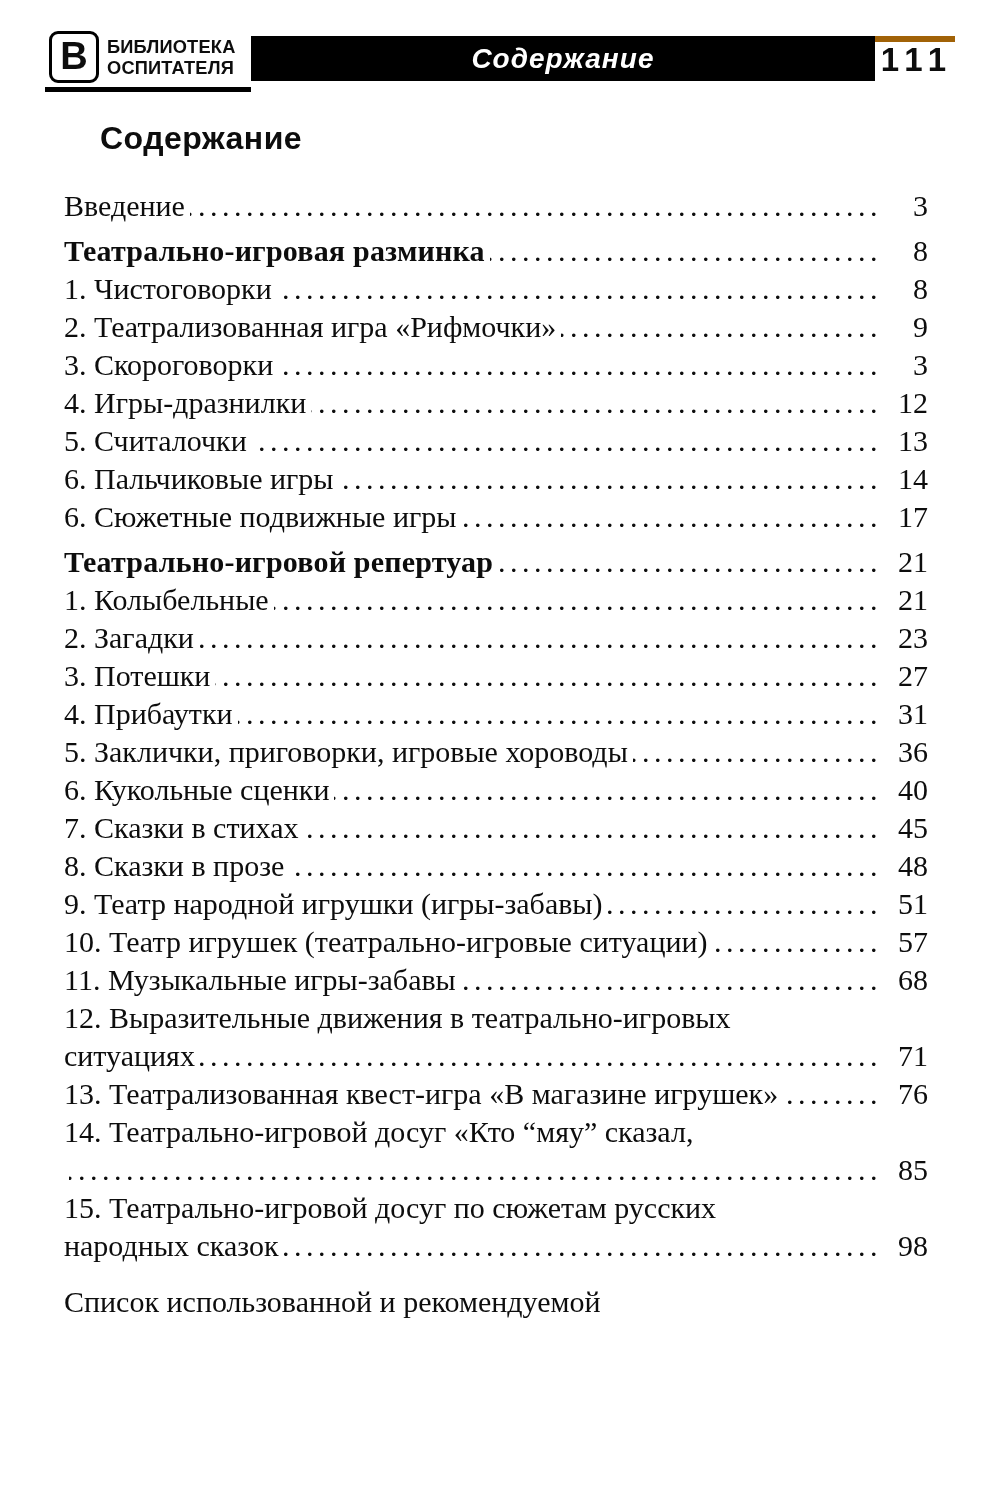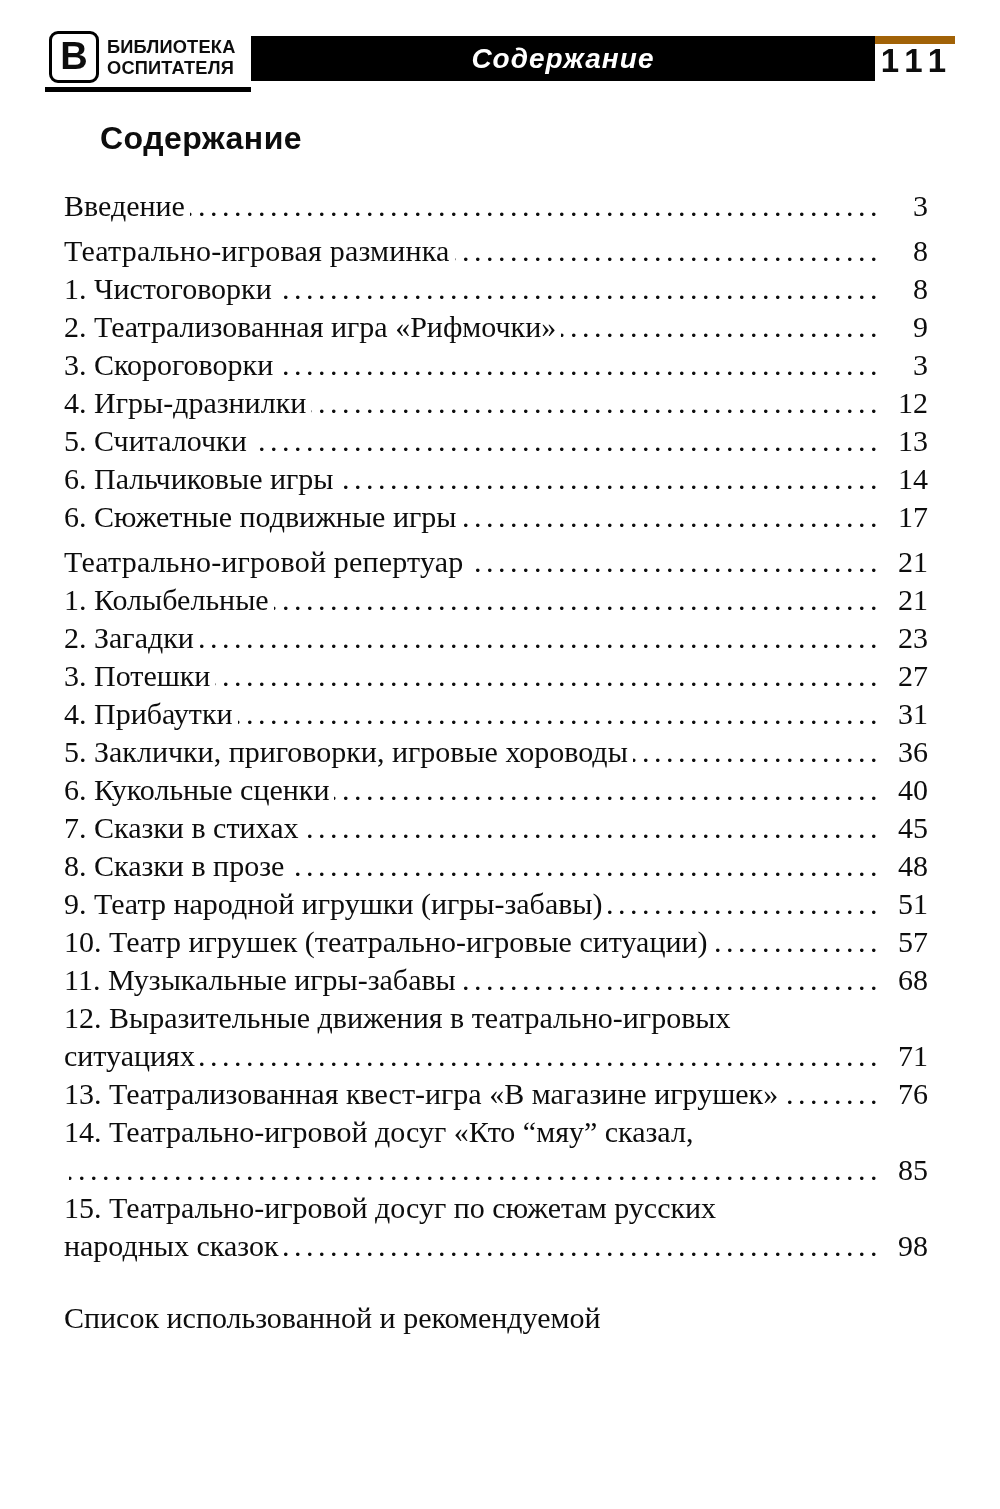--- a/index.html
+++ b/index.html
@@ -55,21 +55,21 @@
   .bar-title {
     color: #fff;
     font-family: "Liberation Sans", sans-serif;
     font-weight: 700; font-style: italic;
     font-size: 28px;
     letter-spacing: 1px;
   }
   .pagenum {
     margin-top: 8px;
     width: 80px; height: 42px;
-    border-top: 8px solid #a16207;
+    border-top: 6px solid #a16207;
     background: #fff;
     display: flex; align-items: center; justify-content: center;
     font-family: "Liberation Sans", sans-serif;
     font-weight: 700; font-size: 33px;
     letter-spacing: 7px;
     padding-left: 4px;
     box-sizing: border-box;
   }
 
   
@@ -86,22 +86,22 @@
     margin: 30px 72px 0 64px;
     font-size: 30px;
   }
   .toc-row {
     display: flex;
     align-items: center;
     line-height: 38px;
     white-space: nowrap;
   }
   .toc-row.sec-gap { margin-top: 7px; }
-  .toc-row.big-gap { margin-top: 34px; }
-  .toc-row.bold .t { font-weight: 400; letter-spacing: 0.2px; }
+  .toc-row.big-gap { margin-top: 18px; }
+  .toc-row.bold .t { font-weight: 700; letter-spacing: 0.2px; }
   .leader {
     flex: 1 1 auto;
     min-width: 10px;
     overflow: hidden;
     white-space: nowrap;
     direction: rtl;
     margin: 0 4px 0 5px;
   }
   .leader::after {
     content: "...................................................................................................................................................";

